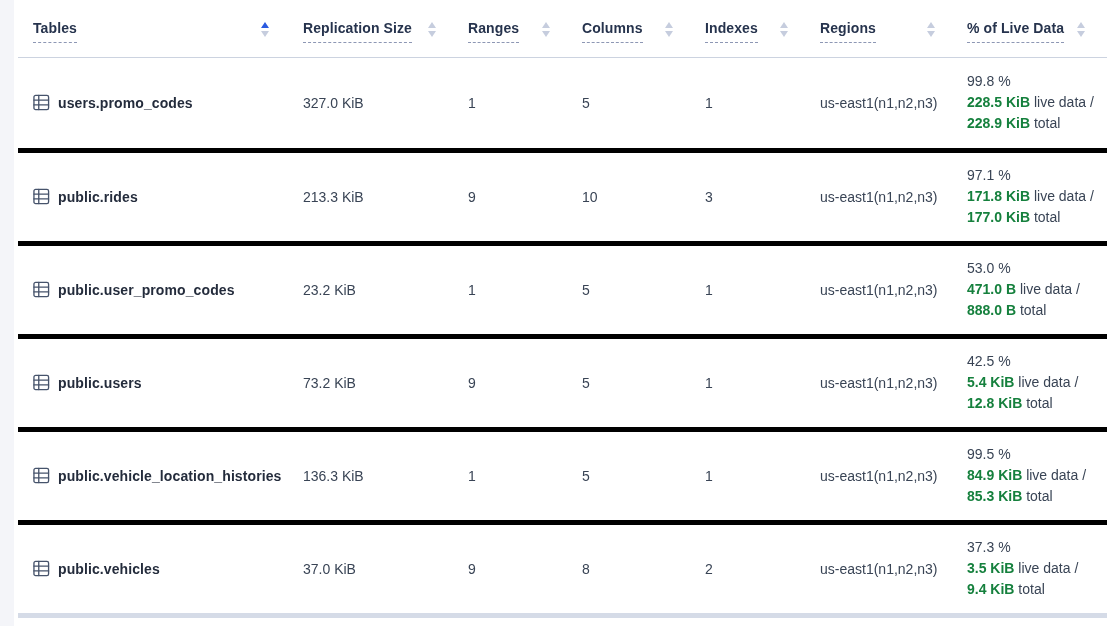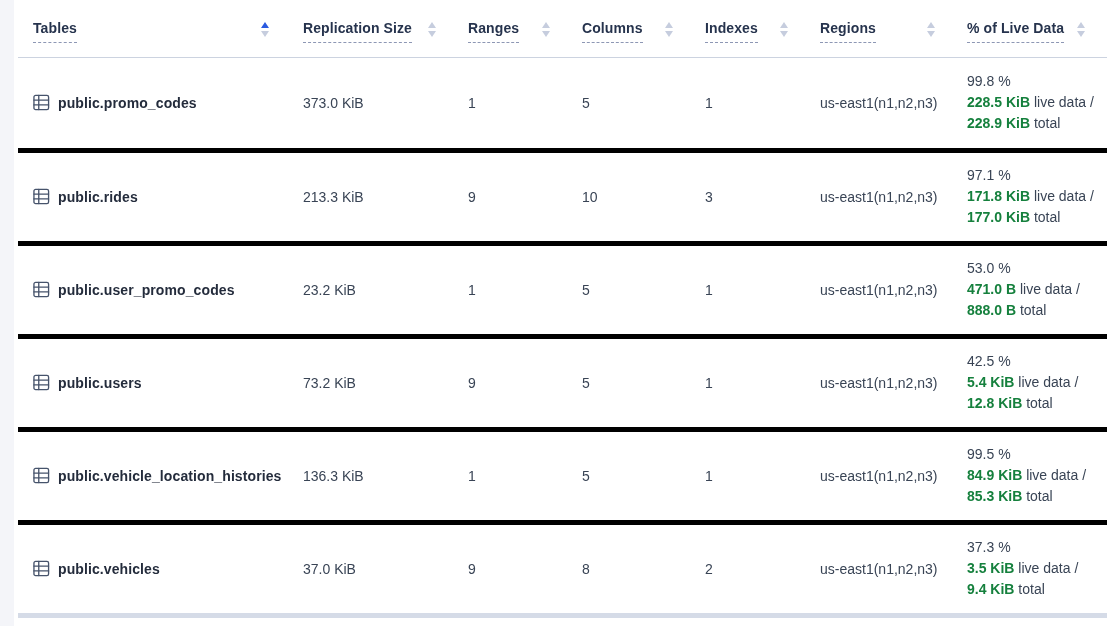--- a/index.html
+++ b/index.html
@@ -184,24 +184,24 @@
     <td class="c-name">
       <span class="name-wrap">
         <span class="tbl-icon">
           <svg width="17" height="17" viewBox="0 0 18 18" fill="none" stroke="#46536b" stroke-width="1.4" stroke-linecap="round">
             <rect x="1" y="1.5" width="15.5" height="15" rx="1.8"></rect>
             <line x1="6.1" y1="1.5" x2="6.1" y2="16.5"></line>
             <line x1="1" y1="6.4" x2="16.5" y2="6.4"></line>
             <line x1="1" y1="11.6" x2="16.5" y2="11.6"></line>
           </svg>
         </span>
-        <span class="tbl-name">public.promo_codes</span>
-      </span>
-    </td>
-    <td>373.0 KiB</td>
+        <span class="tbl-name">users.promo_codes</span>
+      </span>
+    </td>
+    <td>327.0 KiB</td>
     <td>1</td>
     <td>5</td>
     <td>1</td>
     <td>us-east1(n1,n2,n3)</td>
     <td>
       <div class="live-cell">
         <div>99.8 %</div>
         <div><b>228.5 KiB</b> <span>live data /</span></div>
         <div><b>228.9 KiB</b> <span>total</span></div>
       </div>

